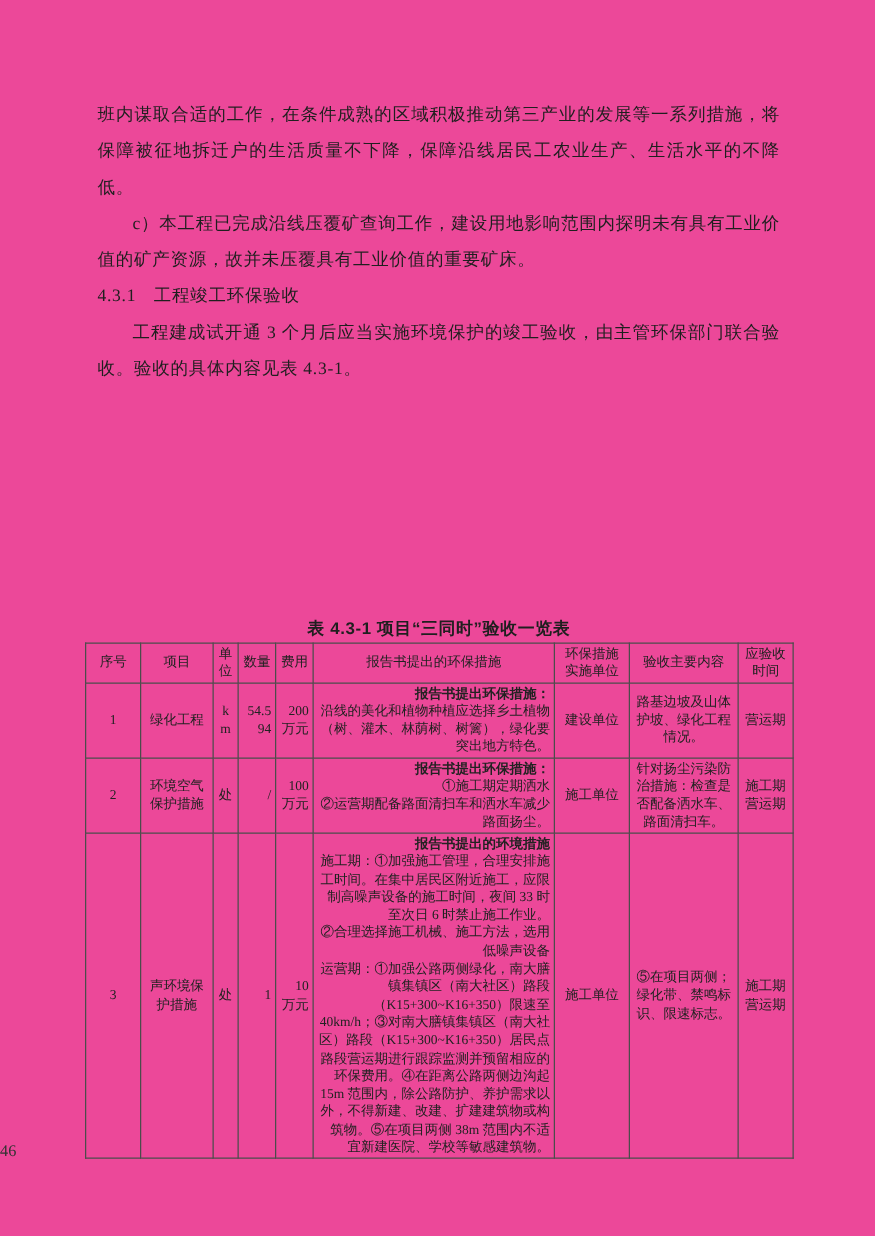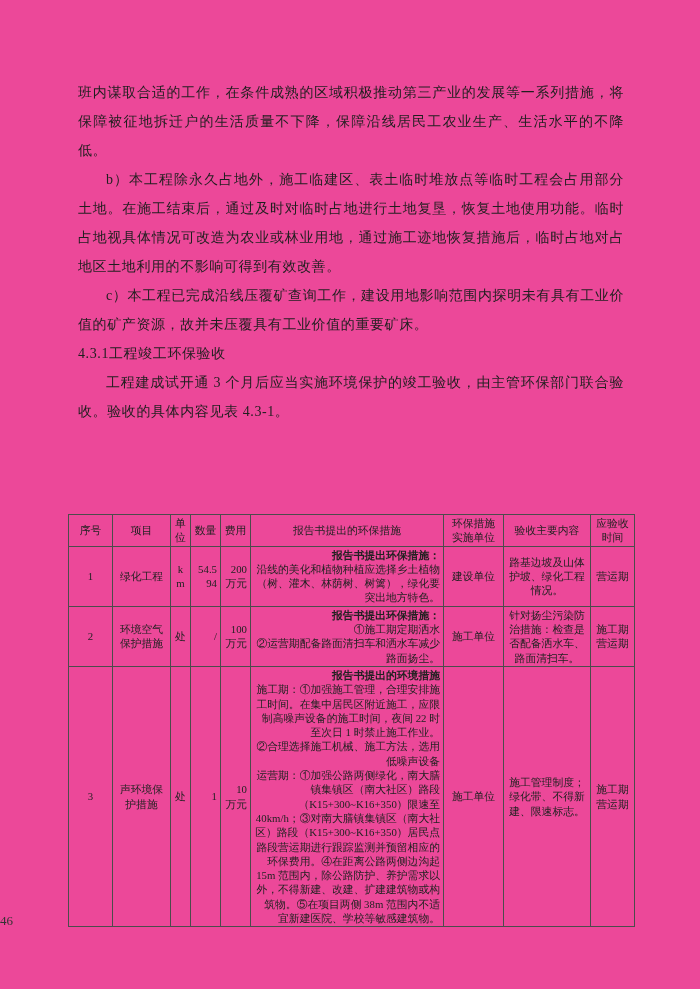--- a/index.html
+++ b/index.html
@@ -30,21 +30,21 @@
     line-height:29px;
     letter-spacing:0.5px;
     margin:0;
   }
   .h-sub{
     font-weight:normal;
     font-size:14px;
     line-height:29px;
     margin:0;
   }
-  .h-sub .h-num{}
+  .h-sub .h-num{margin-right:14px;}
   .table-title{
     position:absolute;
     left:68px;top:494px;width:566px;
     text-align:center;
     font-family:"Liberation Sans","DejaVu Sans",sans-serif;
     font-weight:bold;
     font-size:13.5px;
     letter-spacing:0.5px;
   }
   table.acceptance{
@@ -84,26 +84,26 @@
     color:#333;
   }
 </style>
 </head>
 <body>
 
 <div class="page">
 
   <div class="body-text">
     <p>班内谋取合适的工作，在条件成熟的区域积极推动第三产业的发展等一系列措施，将保障被征地拆迁户的生活质量不下降，保障沿线居民工农业生产、生活水平的不降低。</p>
-    <p class="indent">b）本工程除永久占地外，施工临建区、表土临时堆放点等临时工程会占用部分土地。在施工结束后，通过及时对临时占地进行土地复垦，恢复土地使用功能。临时占地视具体情况可改造为农业或林业用地，通过施工迹地恢复措施后，临时占地对占地区土地利用的不影响可得到有效改善。</p>
     <p class="indent">c）本工程已完成沿线压覆矿查询工作，建设用地影响范围内探明未有具有工业价值的矿产资源，故并未压覆具有工业价值的重要矿床。</p>
     <p class="h-sub"><span class="h-num">4.3.1</span><span>工程竣工环保验收</span></p>
     <p class="indent">工程建成试开通 3 个月后应当实施环境保护的竣工验收，由主管环保部门联合验收。验收的具体内容见表 4.3-1。</p>
   </div>
 
+  <div class="table-title">表 4.3-1 项目“三同时”验收一览表</div>
 
   <table class="acceptance">
     <colgroup>
       <col style="width:44px">
         <col style="width:58px">
         <col style="width:20px">
         <col style="width:30px">
         <col style="width:30px">
         <col style="width:193px">
         <col style="width:60px">
@@ -163,26 +163,26 @@
         </td>
       </tr>
       <tr>
         <td class="c">3</td>
         <td class="c">声环境保护措施</td>
         <td class="c">处</td>
         <td class="num">1</td>
         <td class="num">10 万元</td>
         <td class="measures">
           <div class="m-title">报告书提出的环境措施</div>
-          <div>施工期：①加强施工管理，合理安排施工时间。在集中居民区附近施工，应限制高噪声设备的施工时间，夜间 22 时至次日 1 时禁止施工作业。</div>
+          <div>施工期：①加强施工管理，合理安排施工时间。在集中居民区附近施工，应限制高噪声设备的施工时间，夜间 33 时至次日 6 时禁止施工作业。</div>
           <div>②合理选择施工机械、施工方法，选用低噪声设备</div>
           <div>运营期：①加强公路两侧绿化，南大膳镇集镇区（南大社区）路段（K15+300~K16+350）限速至 40km/h；③对南大膳镇集镇区（南大社区）路段（K15+300~K16+350）居民点路段营运期进行跟踪监测并预留相应的环保费用。④在距离公路两侧边沟起 15m 范围内，除公路防护、养护需求以外，不得新建、改建、扩建建筑物或构筑物。⑤在项目两侧 38m 范围内不适宜新建医院、学校等敏感建筑物。</div>
         </td>
         <td class="c">施工单位</td>
-        <td class="c">施工管理制度；绿化带、不得新建、限速标志。</td>
+        <td class="c">⑤在项目两侧；绿化带、禁鸣标识、限速标志。</td>
         <td class="c">
           <div>施工期</div>
           <div>营运期</div>
         </td>
       </tr>
     </tbody>
   </table>
 
   <div class="page-number">46</div>
 

